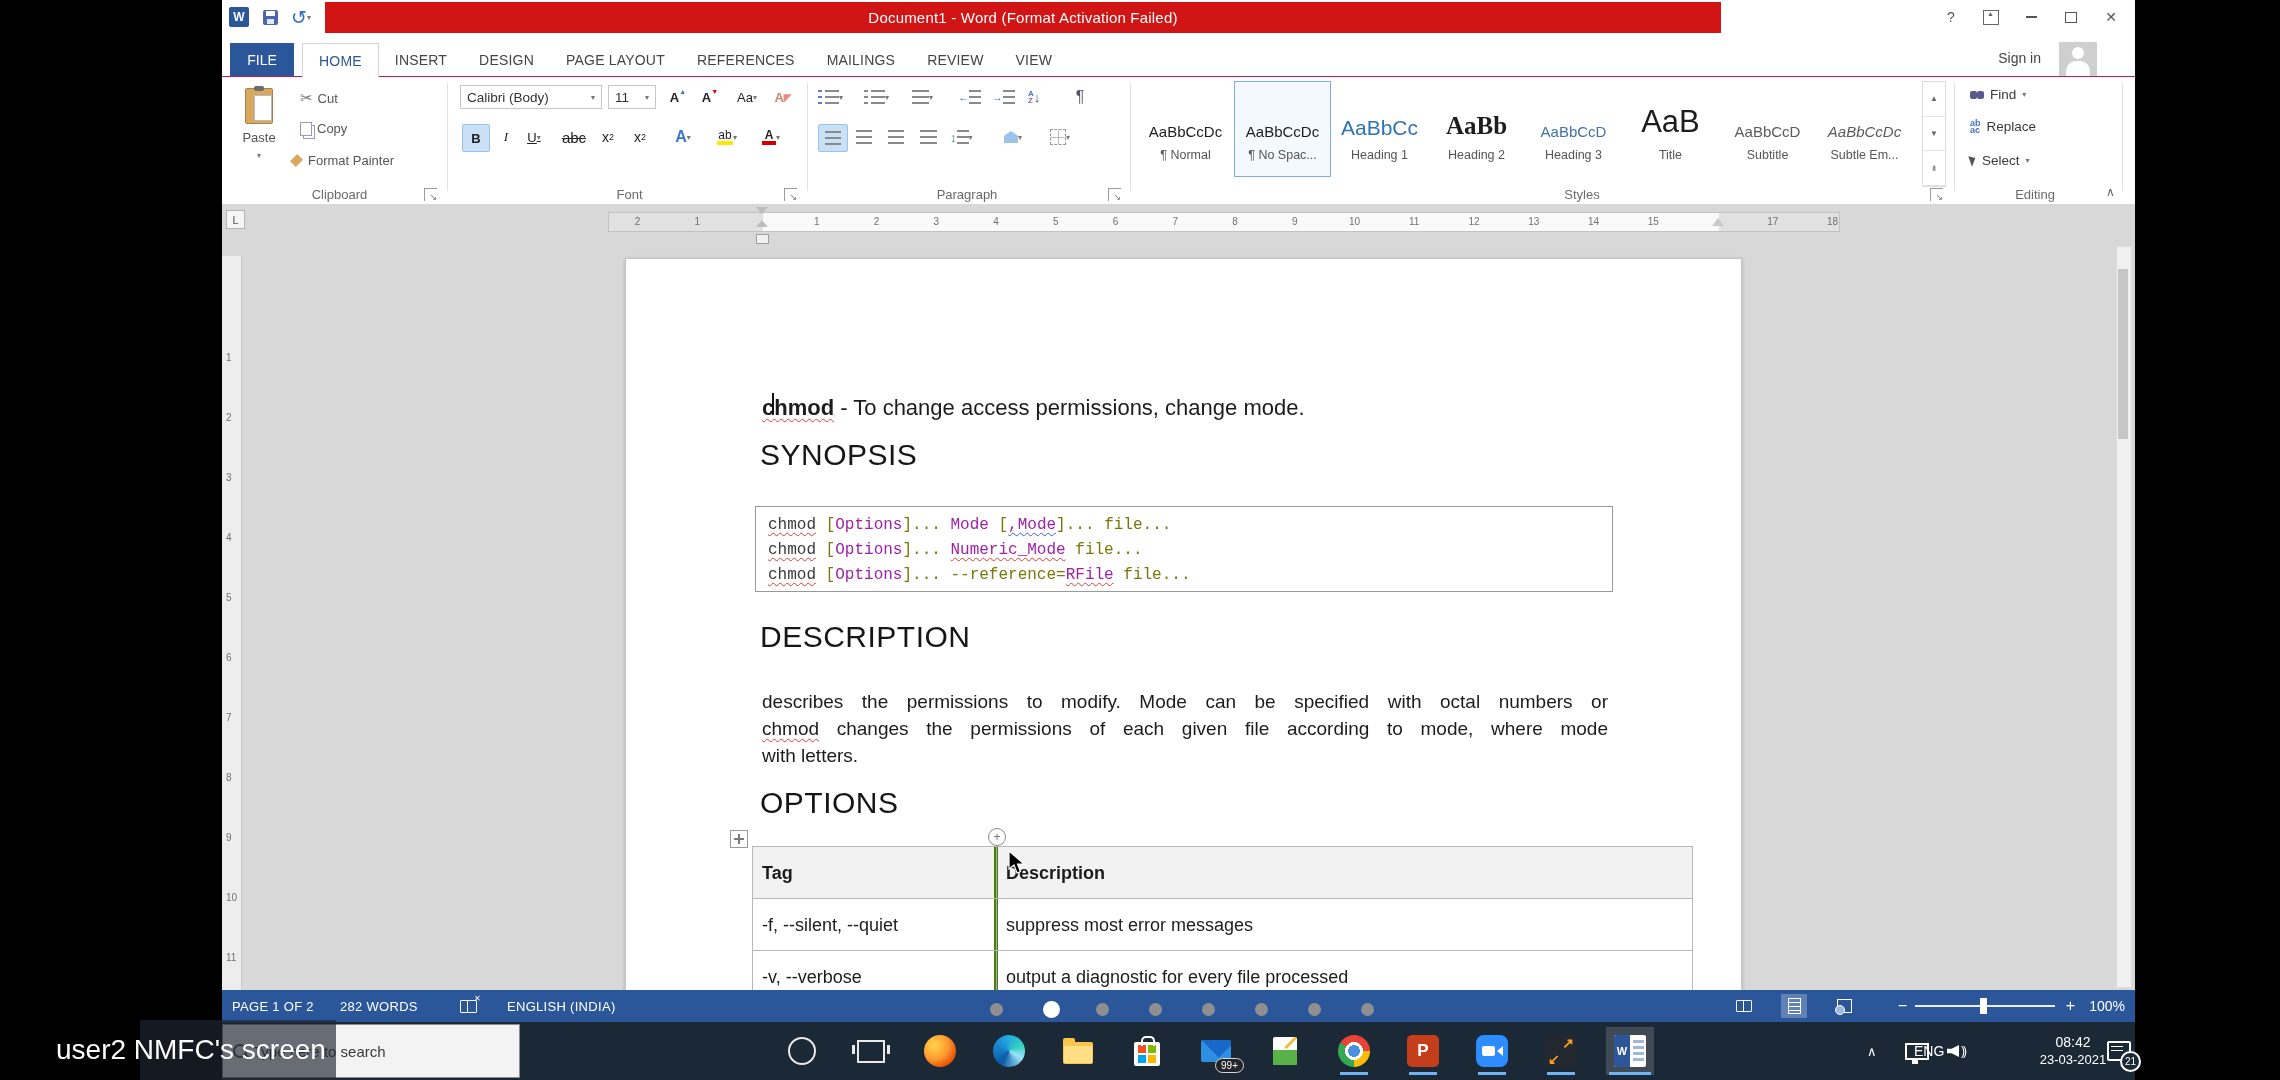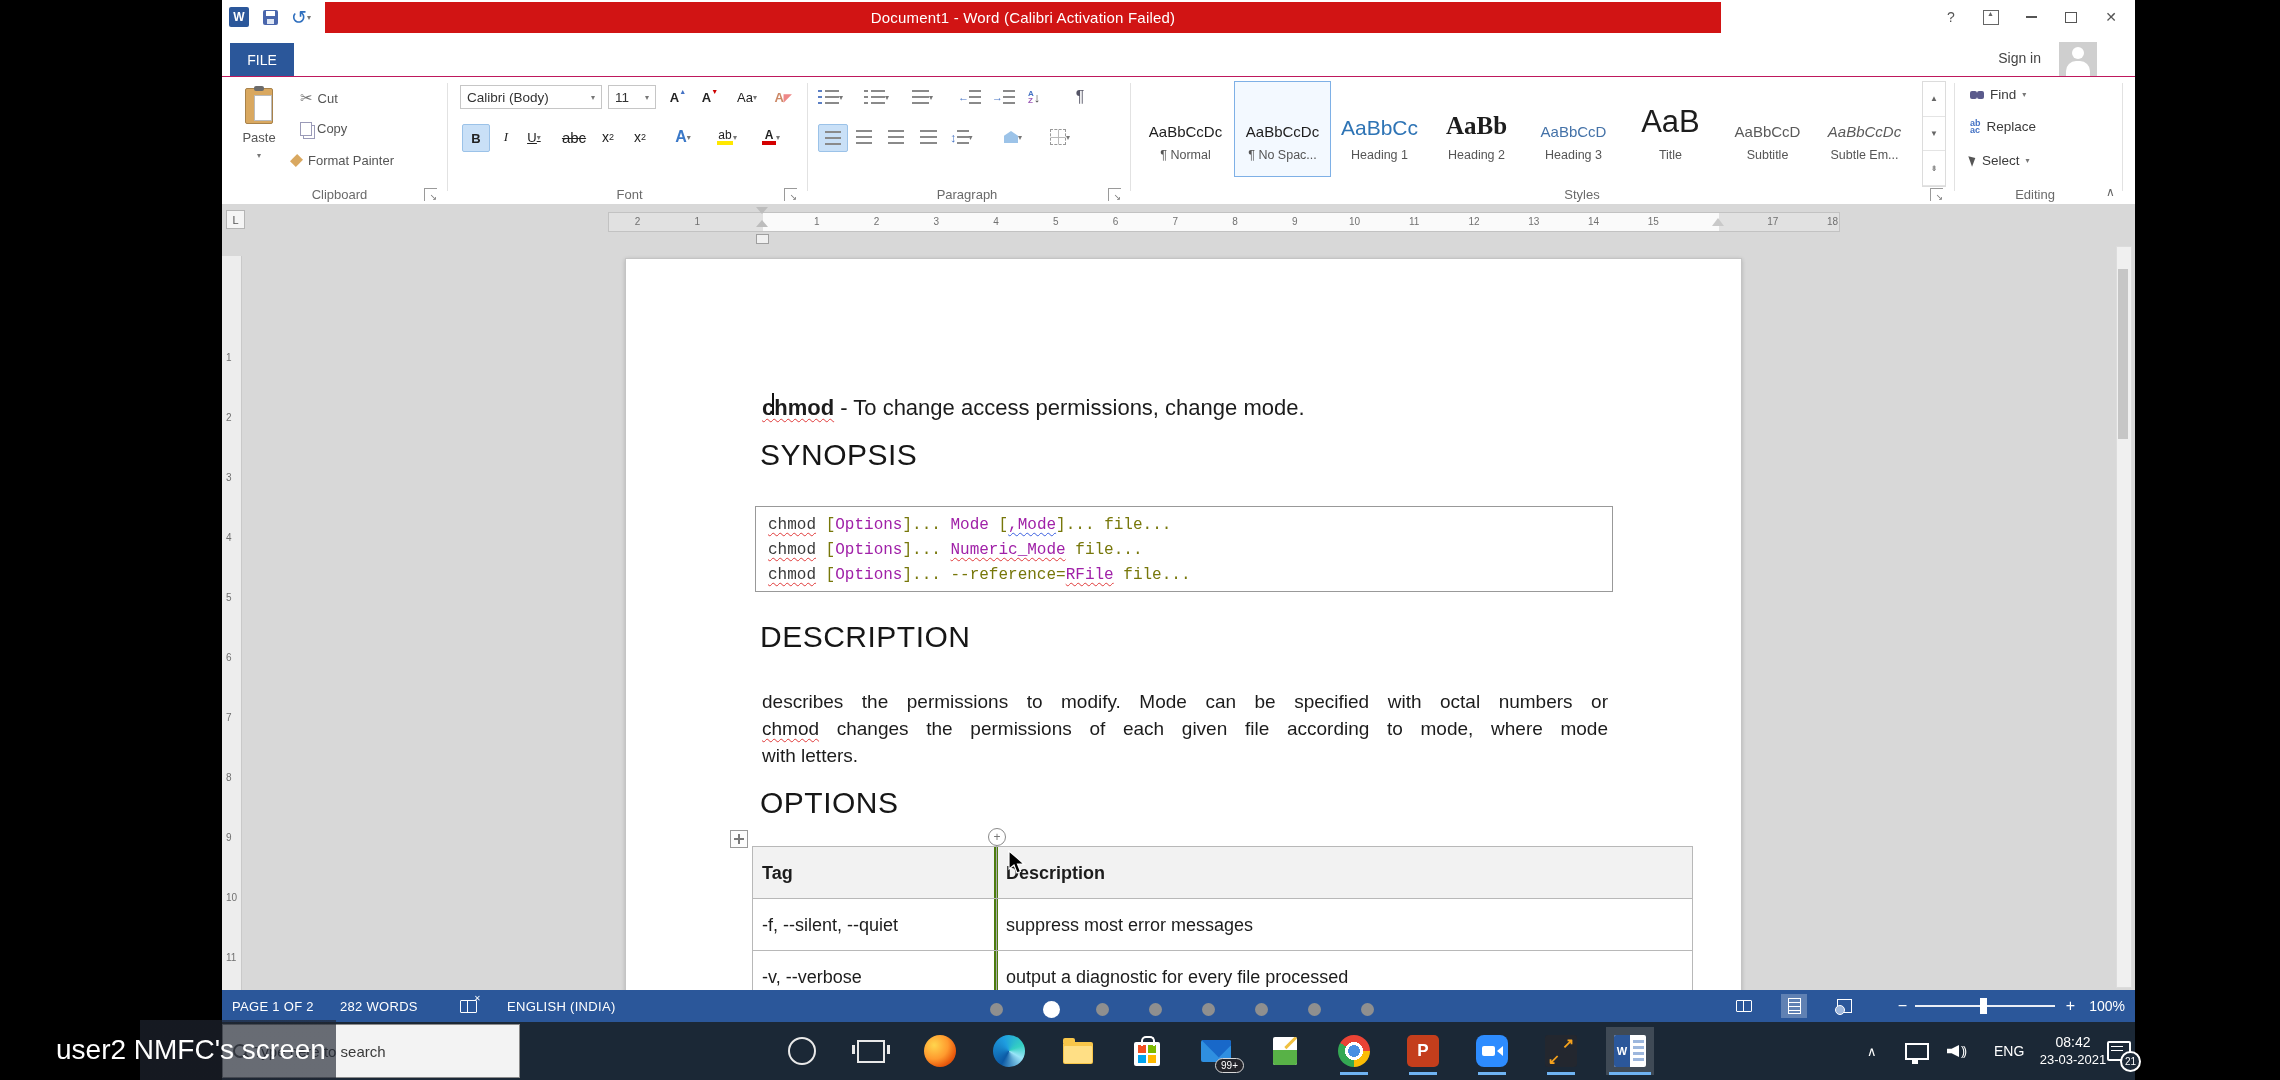--- a/index.html
+++ b/index.html
@@ -257,38 +257,48 @@
           </div>
         <div class="qat-btn">
             <span class="ic-undo">↺</span>
             <span class="caret-dn">▾</span>
           </div>
         <div class="qat-btn">
             <span class="ic-redo">↻</span>
           </div>
         <div class="qat-btn ic-customize-quick-access">⌄</div>
       </div>
-      <div class="title-banner">Document1 -  Word (Calibri Activation Failed)</div>
+      <div class="title-banner">Document1 -  Word (Format Activation Failed)</div>
       <div class="win-controls">
         <div class="wc">?</div>
         <div class="wc">
             <span class="ic-ribbon-display-options"></span>
           </div>
         <div class="wc">
             <span class="ic-minimize"></span>
           </div>
         <div class="wc">
             <span class="ic-restore"></span>
           </div>
         <div class="wc">✕</div>
       </div>
     </div>
 
     <div class="tabrow">
       <div class="tab-file">FILE</div>
+      <div class="tabs">
+          <div class="tab active">HOME</div>
+          <div class="tab">INSERT</div>
+          <div class="tab">DESIGN</div>
+          <div class="tab">PAGE LAYOUT</div>
+          <div class="tab">REFERENCES</div>
+          <div class="tab">MAILINGS</div>
+          <div class="tab">REVIEW</div>
+          <div class="tab">VIEW</div>
+        </div>
       <div class="signin">Sign in</div>
       <div class="avatar"></div>
     </div>
 
     <div class="ribbon">
       <div class="gsep abs" style="left:225px"></div>
       <div class="gsep abs" style="left:585px"></div>
       <div class="gsep abs" style="left:908px"></div>
       <div class="gsep abs" style="left:1732px"></div>
       <div class="gsep abs" style="left:1900px"></div>
@@ -688,21 +698,21 @@
         </div>
       <div class="tray-item" style="left:1683px">
           <span class="ic-network"></span>
         </div>
       <div class="tray-item" style="left:1725px">
         <span class="speaker-wrap">
             <span class="ic-speaker"></span>
             <span class="spk-waves">))</span>
           </span>
       </div>
-      <div class="tray-item" style="left:1772px;font-size:14px">ENG</div>
+      <div class="tray-item" style="left:1692px;font-size:14px">ENG</div>
       <div class="tray-item tray-clock" style="left:1806px">
         <span>08:42</span>
         <span class="date">23-03-2021</span>
       </div>
       <div class="tray-item" style="left:1885px">
         <span class="ic-notification"></span>
         <span class="notif-badge">21</span>
       </div>
     </div>
   </div>

